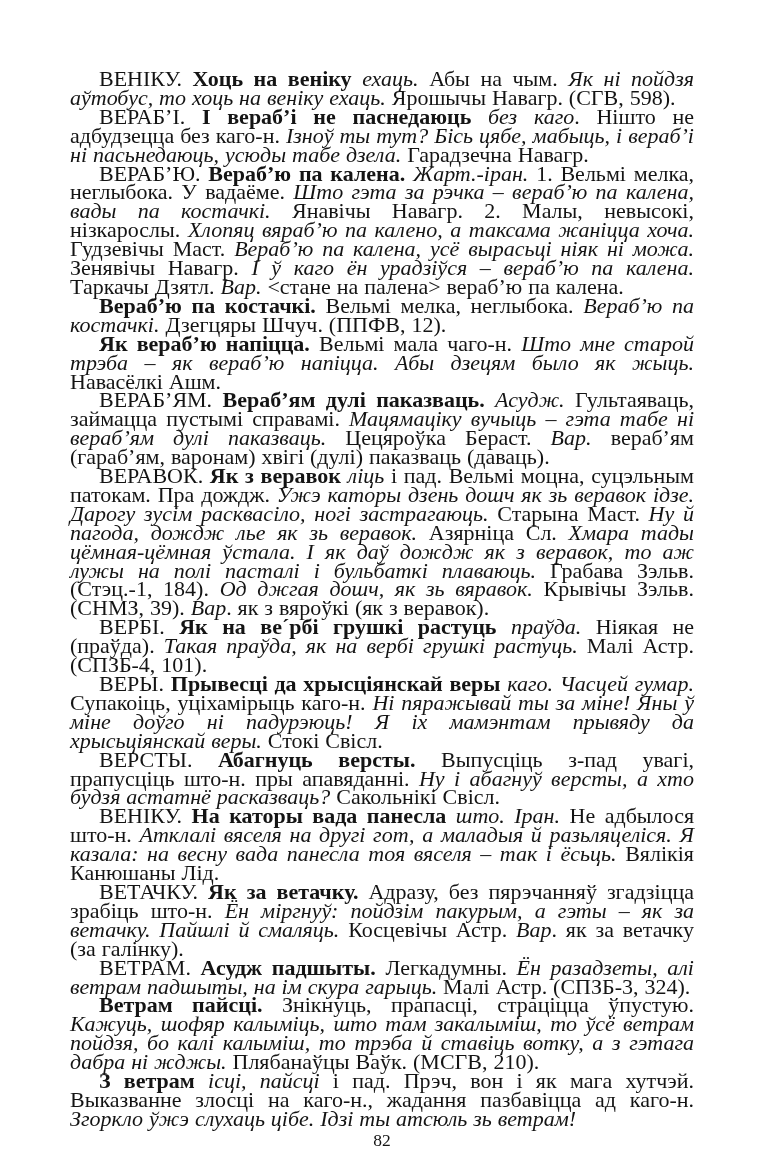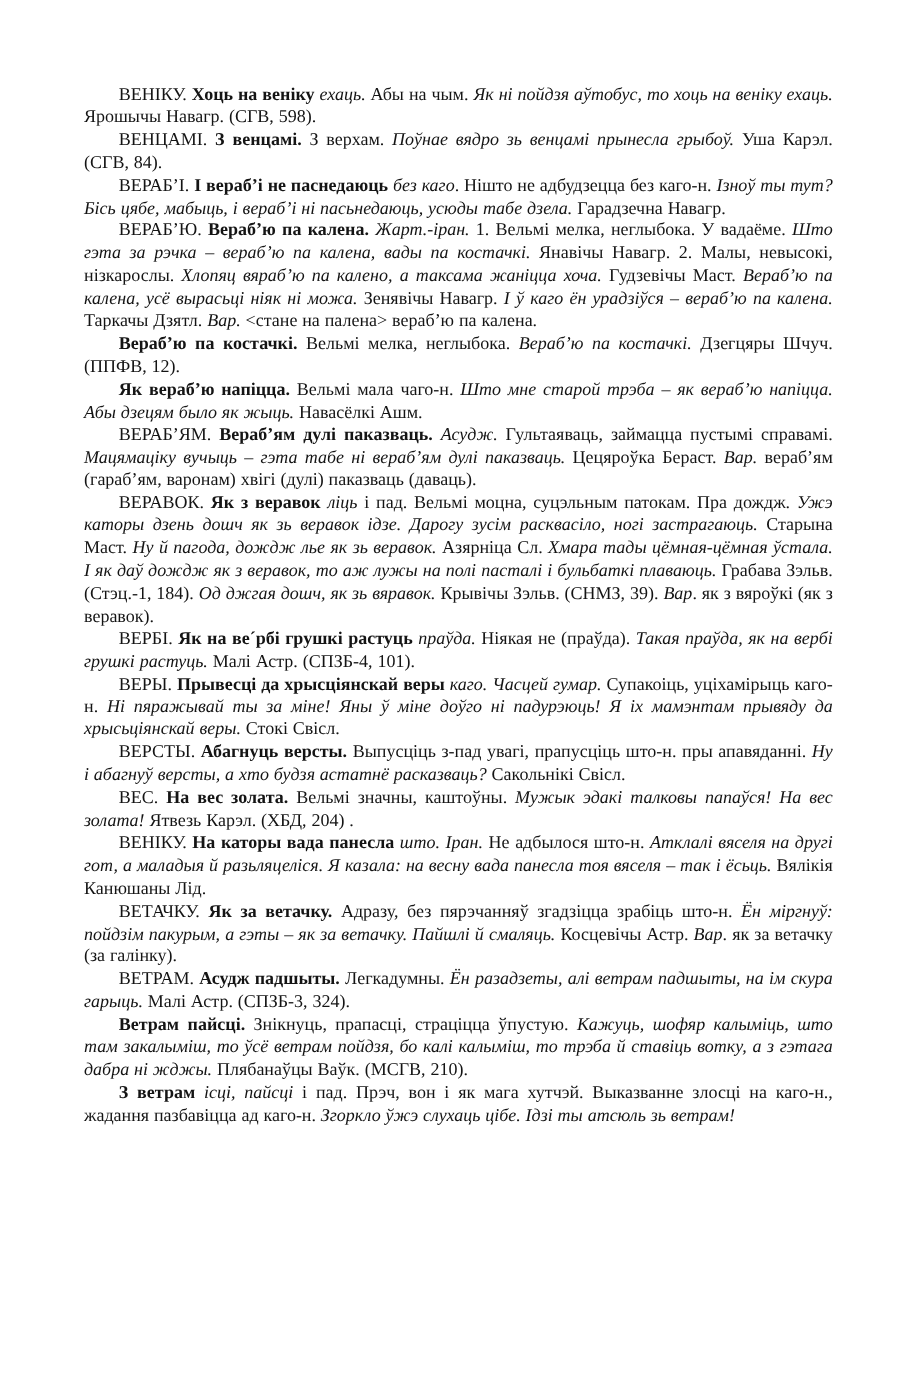--- a/index.html
+++ b/index.html
@@ -17,21 +17,21 @@
   .page {
     box-sizing: border-box;
     width: 760px;
     height: 1157px;
     padding: 70px 66px 0 70px;
     background: #ffffff;
   }
   .entries p.entry {
     margin: 0;
     padding: 0;
-    font-size: 15px;
+    font-size: 22px;
     line-height: 18.9px;
     text-align: justify;
     text-indent: 29px;
     word-spacing: 0.02em;
   }
   .seg-n { font-weight: normal; font-style: normal; }
   .seg-b { font-weight: bold;   font-style: normal; }
   .seg-i { font-weight: normal; font-style: italic; }
   .seg-bi{ font-weight: normal;   font-style: italic; }
   .page-number {
@@ -40,30 +40,29 @@
     font-size: 17.5px;
     line-height: 19px;
   }
 </style>
 </head>
 <body>
 
 <div class="page">
   <div class="entries">
       <p class="entry"><span class="seg-n">ВЕНІКУ. </span><span class="seg-b">Хоць на веніку </span><span class="seg-i">ехаць. </span><span class="seg-n">Абы на чым. </span><span class="seg-i">Як ні пойдзя аўтобус, то хоць на веніку ехаць. </span><span class="seg-n">Ярошычы Навагр. (СГВ, 598).</span></p>
-      <p class="entry"><span class="seg-n">ВЕНЦАМІ. </span><span class="seg-b">З венцамі. </span><span class="seg-n">З верхам. </span><span class="seg-i">Поўнае вядро зь венцамі прынесла грыбоў. </span><span class="seg-n">Уша Карэл. (СГВ, 84).</span></p>
       <p class="entry"><span class="seg-n">ВЕРАБ’І. </span><span class="seg-b">І вераб’і не паснедаюць </span><span class="seg-i">без каго</span><span class="seg-n">. Нішто не адбудзецца без каго-н. </span><span class="seg-i">Ізноў ты тут? Бісь цябе, мабыць, і вераб’і ні пасьнедаюць, усюды табе дзела. </span><span class="seg-n">Гарадзечна Навагр.</span></p>
       <p class="entry"><span class="seg-n">ВЕРАБ’Ю. </span><span class="seg-b">Вераб’ю па калена. </span><span class="seg-i">Жарт.-іран. </span><span class="seg-n">1. Вельмі мелка, неглыбока. У вадаёме. </span><span class="seg-i">Што гэта за рэчка – вераб’ю па калена, вады па костачкі. </span><span class="seg-n">Янавічы Навагр. 2. Малы, невысокі, нізкарослы. </span><span class="seg-i">Хлопяц вяраб’ю па калено, а таксама жаніцца хоча. </span><span class="seg-n">Гудзевічы Маст. </span><span class="seg-i">Вераб’ю па калена, усё вырасьці ніяк ні можа. </span><span class="seg-n">Зенявічы Навагр. </span><span class="seg-i">І ў каго ён урадзіўся – вераб’ю па калена. </span><span class="seg-n">Таркачы Дзятл. </span><span class="seg-bi">Вар. </span><span class="seg-n">&lt;стане на палена&gt; вераб’ю па калена.</span></p>
       <p class="entry"><span class="seg-b">Вераб’ю па костачкі. </span><span class="seg-n">Вельмі мелка, неглыбока. </span><span class="seg-i">Вераб’ю па костачкі. </span><span class="seg-n">Дзегцяры Шчуч. (ППФВ, 12).</span></p>
       <p class="entry"><span class="seg-b">Як вераб’ю напіцца. </span><span class="seg-n">Вельмі мала чаго-н. </span><span class="seg-i">Што мне старой трэба – як вераб’ю напіцца. Абы дзецям было як жыць. </span><span class="seg-n">Навасёлкі Ашм.</span></p>
       <p class="entry"><span class="seg-n">ВЕРАБ’ЯМ. </span><span class="seg-b">Вераб’ям дулі паказваць. </span><span class="seg-i">Асудж. </span><span class="seg-n">Гультаяваць, займацца пустымі справамі. </span><span class="seg-i">Мацямаціку вучыць – гэта табе ні вераб’ям дулі паказваць. </span><span class="seg-n">Цецяроўка Бераст. </span><span class="seg-bi">Вар. </span><span class="seg-n">вераб’ям (гараб’ям, варонам) хвігі (дулі) паказваць (даваць).</span></p>
       <p class="entry"><span class="seg-n">ВЕРАВОК. </span><span class="seg-b">Як з веравок </span><span class="seg-i">ліць </span><span class="seg-n">і пад. Вельмі моцна, суцэльным патокам. Пра дождж. </span><span class="seg-i">Ужэ каторы дзень дошч як зь веравок ідзе. Дарогу зусім расквасіло, ногі застрагаюць. </span><span class="seg-n">Старына Маст. </span><span class="seg-i">Ну й пагода, дождж лье як зь веравок. </span><span class="seg-n">Азярніца Сл. </span><span class="seg-i">Хмара тады цёмная-цёмная ўстала. І як даў дождж як з веравок, то аж лужы на полі пасталі і бульбаткі плаваюць. </span><span class="seg-n">Грабава Зэльв. (Стэц.-1, 184). </span><span class="seg-i">Од джгая дошч, як зь вяравок. </span><span class="seg-n">Крывічы Зэльв. (СНМЗ, 39). </span><span class="seg-bi">Вар</span><span class="seg-n">. як з вяроўкі (як з веравок).</span></p>
       <p class="entry"><span class="seg-n">ВЕРБІ. </span><span class="seg-b">Як на ве´рбі грушкі растуць </span><span class="seg-i">праўда. </span><span class="seg-n">Ніякая не (праўда). </span><span class="seg-i">Такая праўда, як на вербі грушкі растуць. </span><span class="seg-n">Малі Астр. (СПЗБ-4, 101).</span></p>
       <p class="entry"><span class="seg-n">ВЕРЫ. </span><span class="seg-b">Прывесці да хрысціянскай веры </span><span class="seg-i">каго. Часцей гумар. </span><span class="seg-n">Супакоіць, уціхамірыць каго-н. </span><span class="seg-i">Ні пяражывай ты за міне! Яны ў міне доўго ні падурэюць! Я іх мамэнтам прывяду да хрысьціянскай веры. </span><span class="seg-n">Стокі Свісл.</span></p>
       <p class="entry"><span class="seg-n">ВЕРСТЫ. </span><span class="seg-b">Абагнуць версты. </span><span class="seg-n">Выпусціць з-пад увагі, прапусціць што-н. пры апавяданні. </span><span class="seg-i">Ну і абагнуў версты, а хто будзя астатнё расказваць? </span><span class="seg-n">Сакольнікі Свісл.</span></p>
-      <p class="entry"><span class="seg-n">ВЕС. </span><span class="seg-b">На вес золата. </span><span class="seg-n">Вельмі значны, каштоўны. </span><span class="seg-i">Мужык эдакі талковы папаўся! На вес золата! </span><span class="seg-n">Ятвезь Карэл. (ХБД, 204) .</span></p>
       <p class="entry"><span class="seg-n">ВЕНІКУ. </span><span class="seg-b">На каторы вада панесла </span><span class="seg-i">што. Іран. </span><span class="seg-n">Не адбылося што-н. </span><span class="seg-i">Атклалі вяселя на другі гот, а маладыя й разьляцеліся. Я казала: на весну вада панесла тоя вяселя – так і ёсьць. </span><span class="seg-n">Вялікія Канюшаны Лід.</span></p>
       <p class="entry"><span class="seg-n">ВЕТАЧКУ. </span><span class="seg-b">Як за ветачку. </span><span class="seg-n">Адразу, без пярэчанняў згадзіцца зрабіць што-н. </span><span class="seg-i">Ён міргнуў: пойдзім пакурым, а гэты – як за ветачку. Пайшлі й смаляць. </span><span class="seg-n">Косцевічы Астр. </span><span class="seg-bi">Вар</span><span class="seg-n">. як за ветачку (за галінку).</span></p>
       <p class="entry"><span class="seg-n">ВЕТРАМ. </span><span class="seg-b">Асудж падшыты. </span><span class="seg-n">Легкадумны. </span><span class="seg-i">Ён разадзеты, алі ветрам падшыты, на ім скура гарыць. </span><span class="seg-n">Малі Астр. (СПЗБ-3, 324).</span></p>
       <p class="entry"><span class="seg-b">Ветрам пайсці. </span><span class="seg-n">Знікнуць, прапасці, страціцца ўпустую. </span><span class="seg-i">Кажуць, шофяр калыміць, што там закалыміш, то ўсё ветрам пойдзя, бо калі калыміш, то трэба й ставіць вотку, а з гэтага дабра ні жджы. </span><span class="seg-n">Плябанаўцы Ваўк. (МСГВ, 210).</span></p>
       <p class="entry"><span class="seg-b">З ветрам </span><span class="seg-i">ісці, пайсці </span><span class="seg-n">і пад. Прэч, вон і як мага хутчэй. Выказванне злосці на каго-н., жадання пазбавіцца ад каго-н. </span><span class="seg-i">Згоркло ўжэ слухаць цібе. Ідзі ты атсюль зь ветрам!</span></p>
     </div>
+  <div class="page-number">82</div>
 </div>
 
 </body></html>

